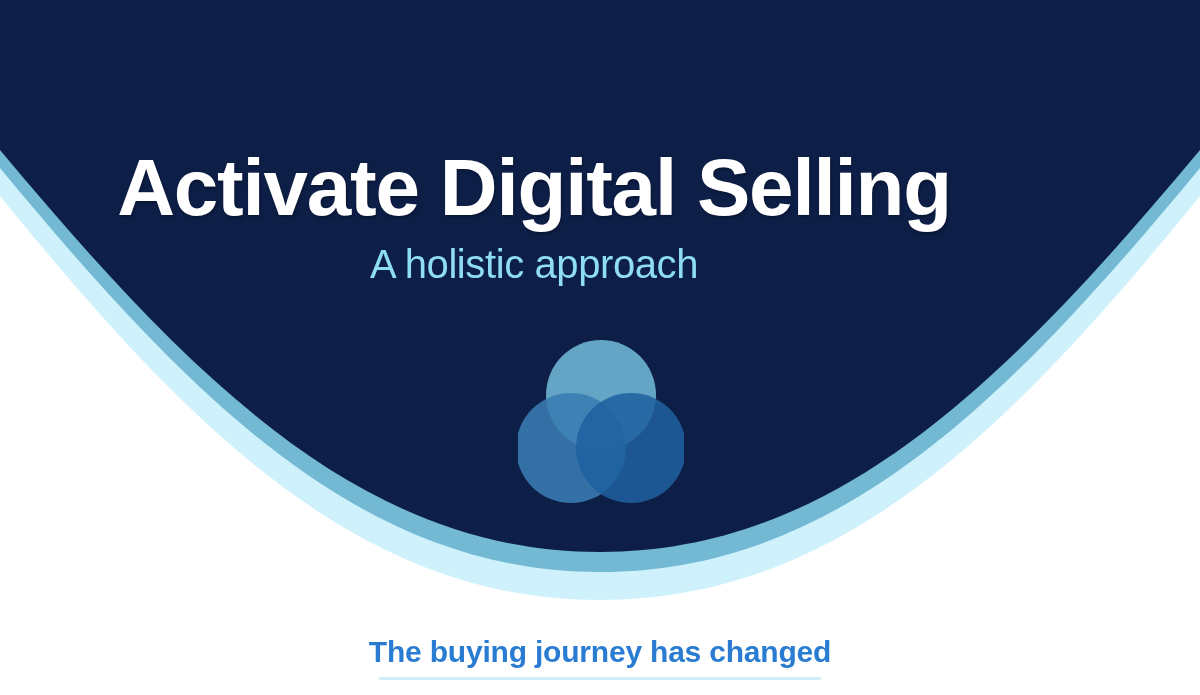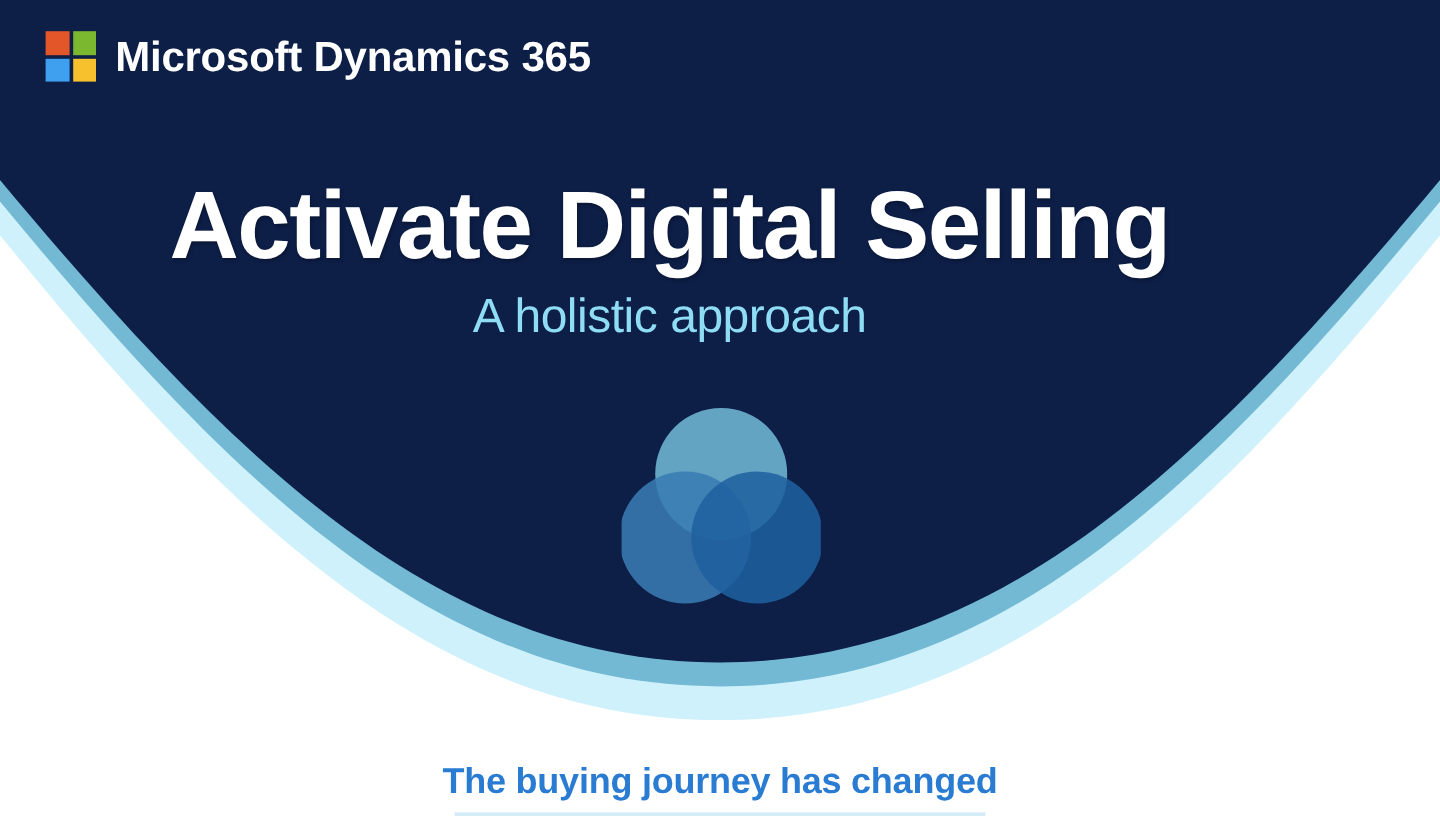--- a/index.html
+++ b/index.html
@@ -51,21 +51,20 @@
     line-height:1;
   }
 
   
   #headline-block {
     position:absolute;
     left:0; top:148px;
     width:1068px;
     text-align:center;
     z-index:5;
-    margin-left:24px;
   }
   #title {
     color:#ffffff;
     font-size:80px;
     font-weight:700;
     line-height:1.0;
     letter-spacing:-1.2px;
     text-shadow:1px 2px 3px rgba(0,0,0,0.30);
   }
   #subtitle {
@@ -124,29 +123,20 @@
       <path d="M0,0 H1200 V168 C1008,400 838,572 600,572 C362,572 192,400 0,168 Z" fill="#73b9d4"></path>
     </svg>
   </div>
 
   <div class="banner-layer">
     <svg viewBox="0 0 1200 695" preserveAspectRatio="none" aria-hidden="true">
       <path d="M0,0 H1200 V150 C1006,382 836,552 600,552 C364,552 194,382 0,150 Z" fill="#0d1e47"></path>
     </svg>
   </div>
 
-  <div id="brand">
-    <span id="ms-logo">
-      <i style="background:#e3562a"></i>
-      <i style="background:#7cb82f"></i>
-      <i style="background:#3fa0ef"></i>
-      <i style="background:#f7c02d"></i>
-    </span>
-    <span id="brand-name">Microsoft Dynamics 365</span>
-  </div>
 
   <div id="headline-block">
     <div id="title">Activate Digital Selling</div>
     <div id="subtitle">A holistic approach</div>
   </div>
 
   <div id="venn">
     <svg viewBox="0 0 166 166" aria-hidden="true">
       <g opacity="0.92">
         <circle cx="83" cy="57" r="55" fill="#6cb0cf"></circle>

